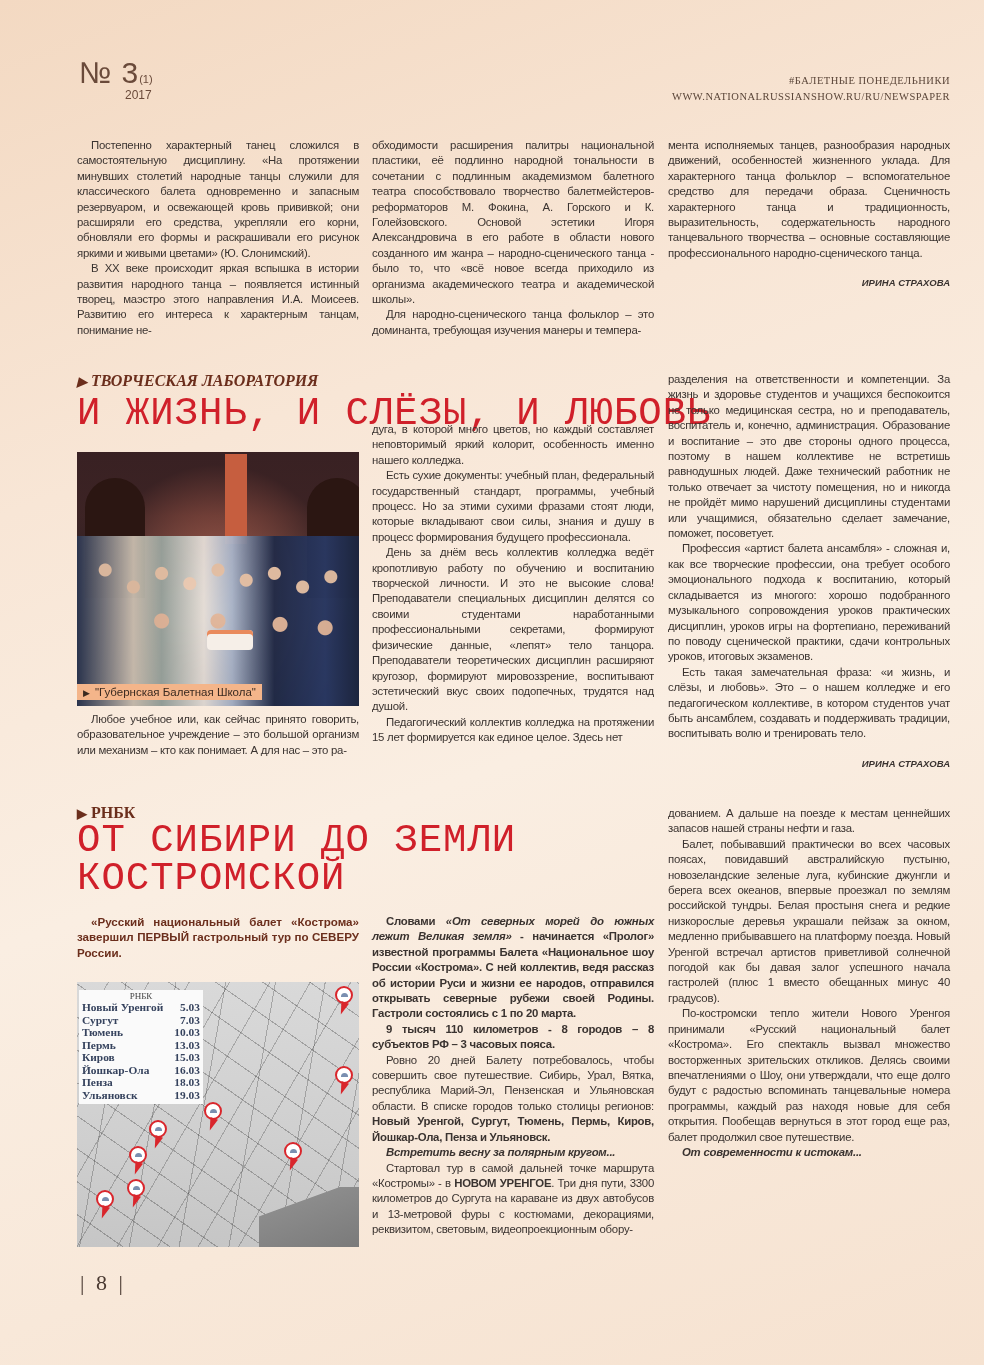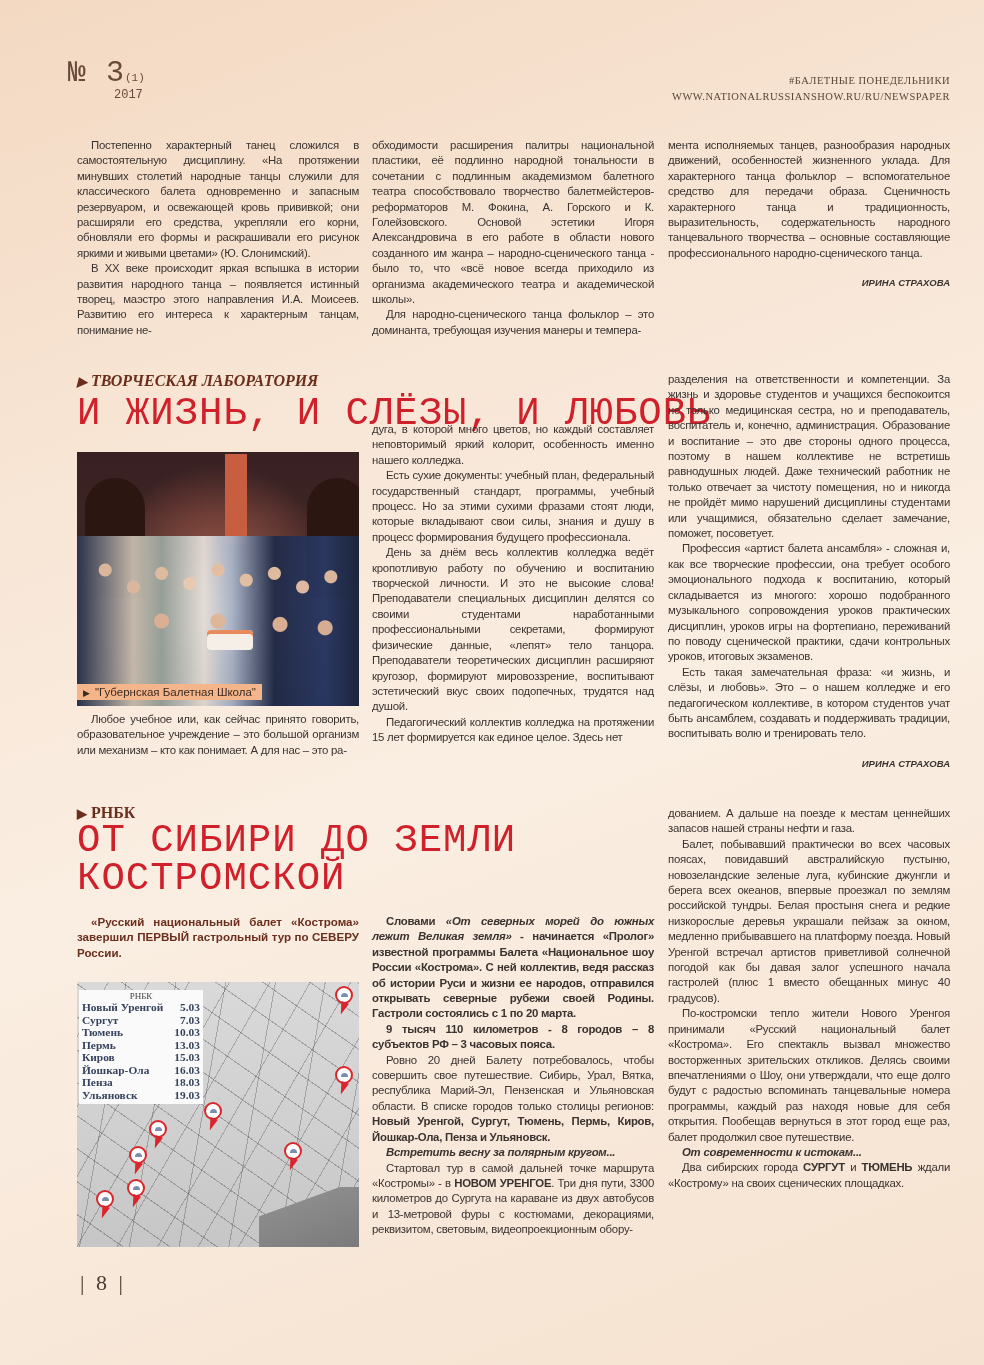--- a/index.html
+++ b/index.html
@@ -3,21 +3,21 @@
 <meta charset="utf-8">
 <style>
   html, body { margin: 0; padding: 0; }
   body {
     width: 984px; height: 1365px; position: relative; overflow: hidden;
     background: linear-gradient(160deg, #f3d9c2 0%, #f8e6d6 30%, #faeee2 55%, #f6e2d0 100%);
     font-family: "Liberation Sans", sans-serif;
     color: #2d2622;
   }
   .abs { position: absolute; }
-  .issue-no { left: 68px; top: 58px; font-family: Liberation Mono, monospace; color: #6a4a3a; }
+  .issue-no { left: 79px; top: 58px; font-family: Liberation Sans, sans-serif; color: #6a4a3a; }
   .issue-no .num { font-size: 30px; line-height: 30px; letter-spacing: 1px; }
   .issue-no .sub { font-size: 11px; }
   .issue-no .year { position: absolute; left: 46px; top: 30px; font-size: 12px; }
   .hdr-right { right: 34px; top: 73px; text-align: right; font-family: "Liberation Serif", serif; font-size: 10.5px; color: #5a4538; letter-spacing: 0.5px; line-height: 16px; }
 
   .col { position: absolute; width: 282px; font-size: 11.4px; line-height: 15.4px; text-align: justify; color: #3a3330; font-family: "Liberation Sans Narrow", "Liberation Sans", sans-serif; letter-spacing: -0.25px; }
   .col p { margin: 0; text-indent: 14px; }
   .col p.noind { text-indent: 0; }
   .byline { font-weight: bold; font-style: italic; font-size: 9.5px; text-align: right; margin-top: 14px; letter-spacing: 0; }
 
@@ -199,16 +199,15 @@
   <p><span>Ровно 20 дней Балету потребовалось, чтобы совершить свое путешествие. Сибирь, Урал, Вятка, республика Марий-Эл, Пензенская и Ульяновская области. В списке городов только столицы регионов: </span><span class="b">Новый Уренгой, Сургут, Тюмень, Пермь, Киров, Йошкар-Ола, Пенза и Ульяновск.</span></p>
   <p class="bi">Встретить весну за полярным кругом...</p>
   <p><span>Стартовал тур в самой дальней точке маршрута «Костромы» - в </span><span class="b">НОВОМ УРЕНГОЕ</span><span>. Три дня пути, 3300 километров до Сургута на караване из двух автобусов и 13-метровой фуры с костюмами, декорациями, реквизитом, световым, видеопроекционным обору-</span></p>
 </div>
 
 <div class="col" style="left:668px; top:806px;">
   <p class="noind">дованием. А дальше на поезде к местам ценнейших запасов нашей страны нефти и газа.</p>
   <p>Балет, побывавший практически во всех часовых поясах, повидавший австралийскую пустыню, новозеландские зеленые луга, кубинские джунгли и берега всех океанов, впервые проезжал по землям российской тундры. Белая простыня снега и редкие низкорослые деревья украшали пейзаж за окном, медленно прибывавшего на платформу поезда. Новый Уренгой встречал артистов приветливой солнечной погодой как бы давая залог успешного начала гастролей (плюс 1 вместо обещанных минус 40 градусов).</p>
   <p>По-костромски тепло жители Нового Уренгоя принимали «Русский национальный балет «Кострома». Его спектакль вызвал множество восторженных зрительских откликов. Делясь своими впечатлениями о Шоу, они утверждали, что еще долго будут с радостью вспоминать танцевальные номера программы, каждый раз находя новые для себя открытия. Пообещав вернуться в этот город еще раз, балет продолжил свое путешествие.</p>
   <p class="bi">От современности к истокам...</p>
-  <p><span>Два сибирских города </span><span class="b">СУРГУТ</span><span> и </span><span class="b">ТЮМЕНЬ</span><span> ждали «Кострому» на своих сценических площадках.</span></p>
 </div>
 
 <div class="abs page-no">| 8 |</div>
 
 </body></html>

